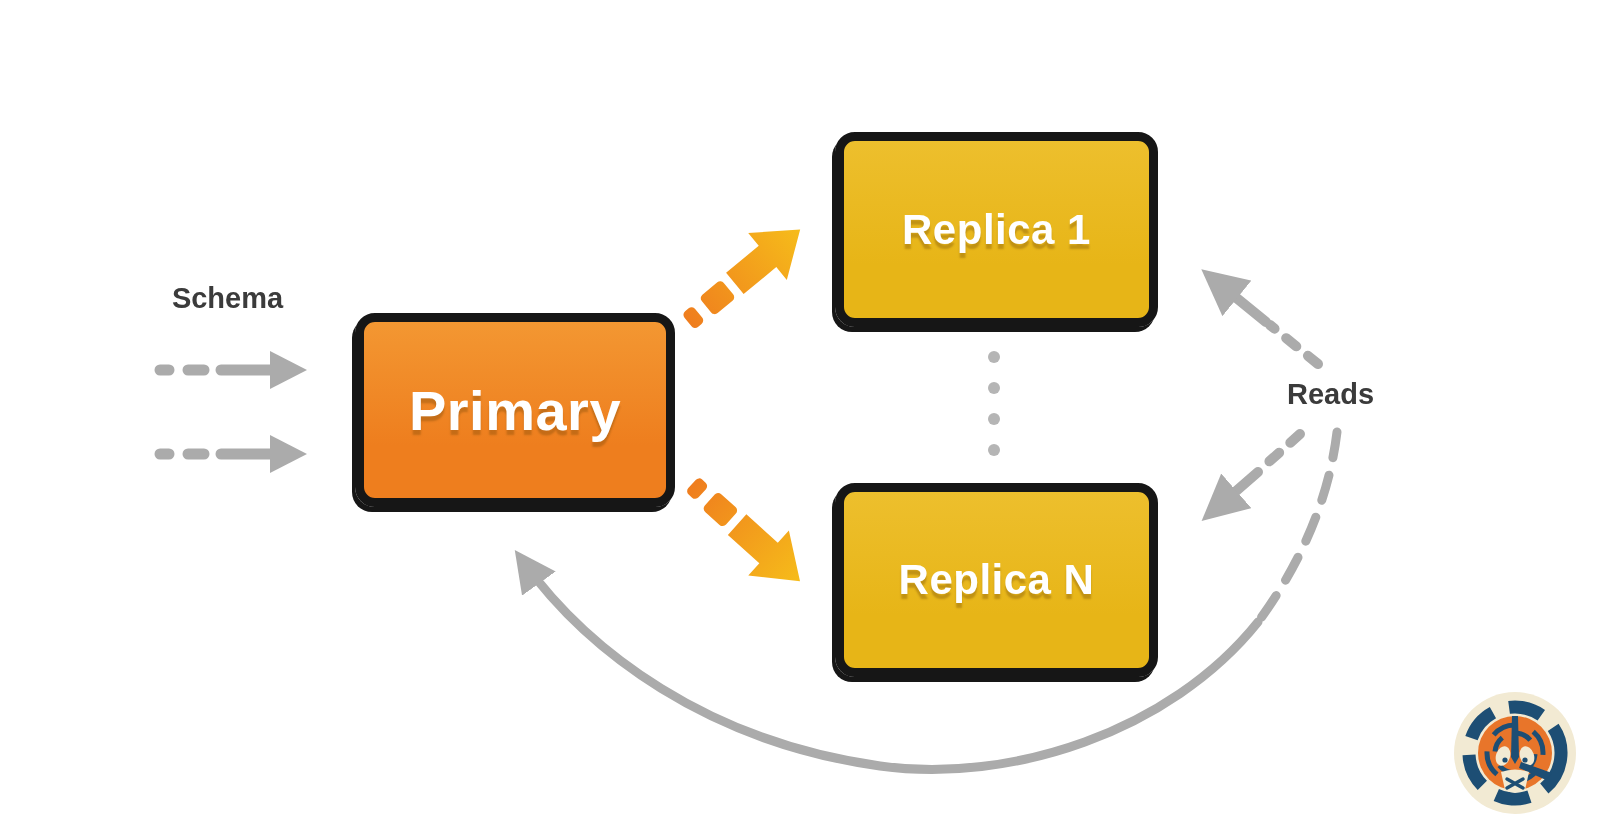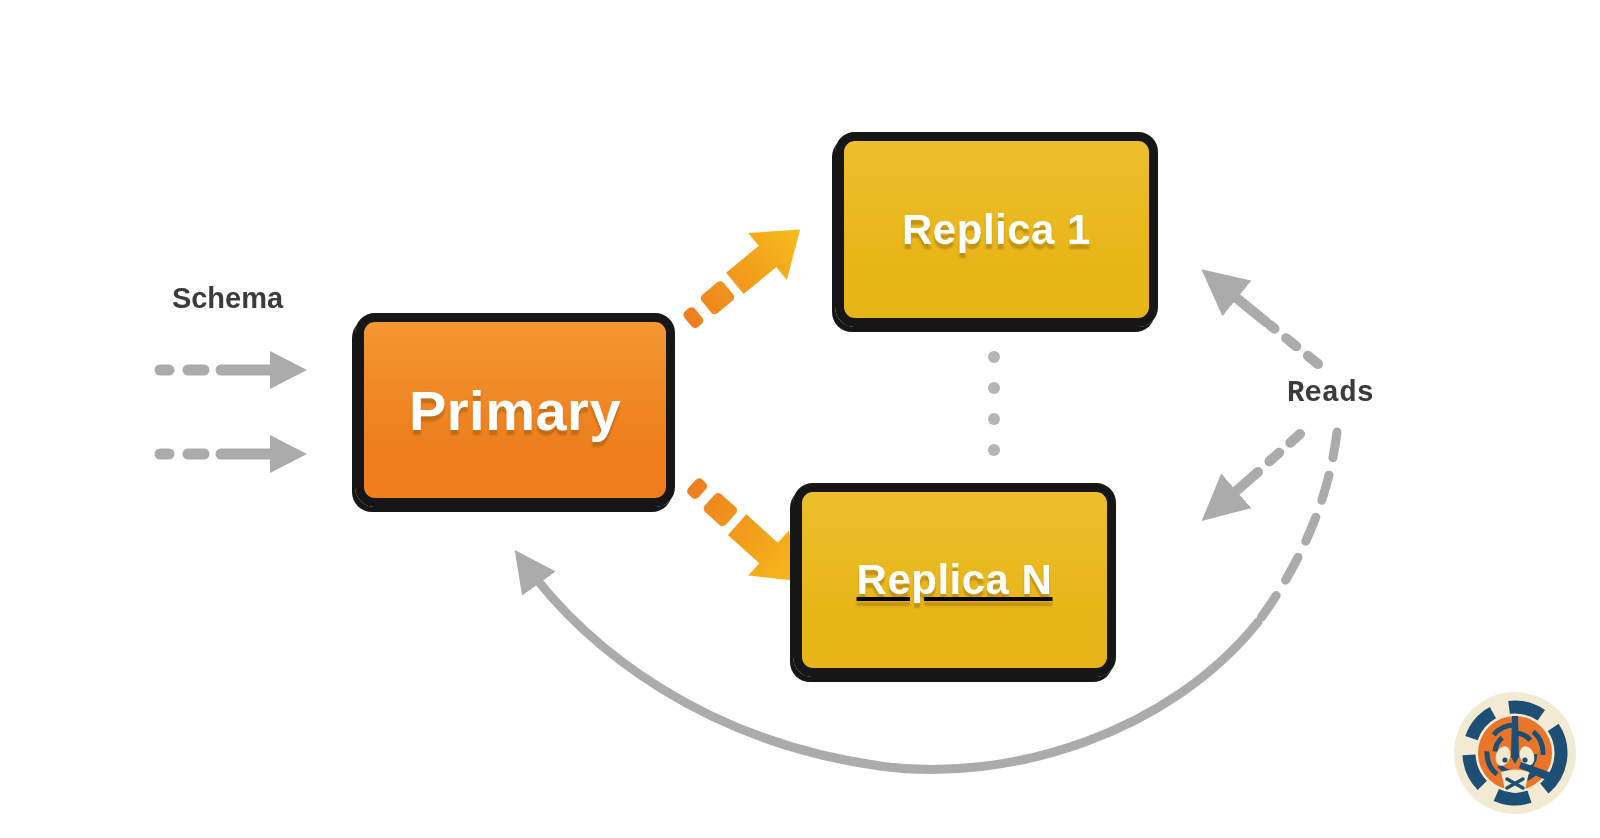--- a/index.html
+++ b/index.html
@@ -22,33 +22,32 @@
   .node-primary{
     left:355px;top:313px;width:302px;height:176px;
     background:linear-gradient(180deg,#F39732 0%,#EE7E1E 70%);
   }
   .node-primary .node-label{font-size:56px;}
   .node-replica1{
     left:835px;top:132px;width:305px;height:177px;
     background:linear-gradient(180deg,#EDBF2D 0%,#E7B517 70%);
   }
   .node-replicaN{
-    left:793px;top:483px;width:305px;height:176px;
+    left:835px;top:483px;width:305px;height:176px;
     background:linear-gradient(180deg,#EDBF2D 0%,#E7B517 70%);
-    text-decoration:underline;
   }
   .node-replica1 .node-label,.node-replicaN .node-label{font-size:42px;}
 
   .flow-label{
     position:absolute;color:#3B3B3B;font-weight:bold;font-size:29px;
     text-align:center;line-height:1.2;
   }
   .label-writes{left:150px;top:281px;width:155px;}
   .label-schema{left:140px;top:497px;width:175px;}
-  .label-reads{left:1258px;top:377px;width:145px;font-family:Liberation Mono, monospace;}
+  .label-reads{left:1258px;top:377px;width:145px;}
 
   .logo{position:absolute;left:1452px;top:690px;width:126px;height:126px;}
 </style>
 </head>
 <body>
 
 <div class="canvas">
 
   <svg class="connectors" width="1600" height="838" viewBox="0 0 1600 838">
     <defs>

